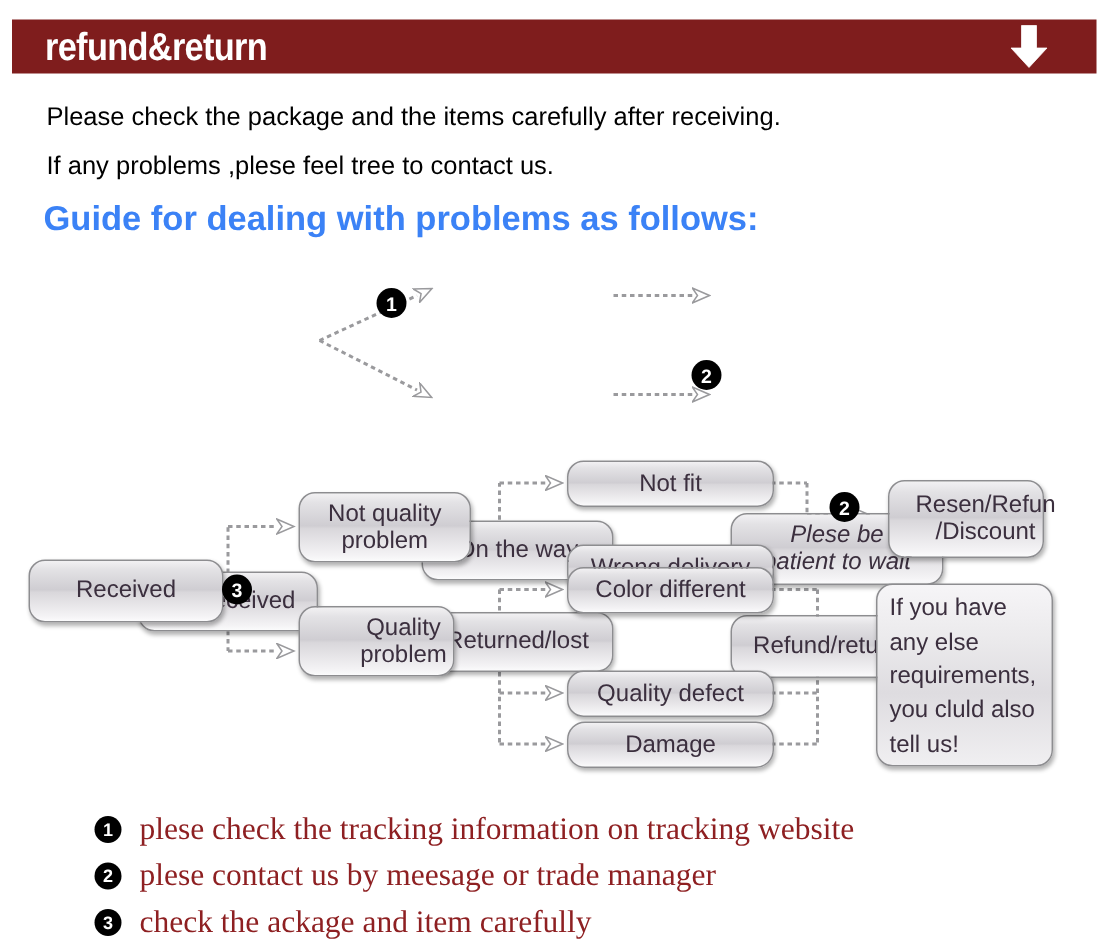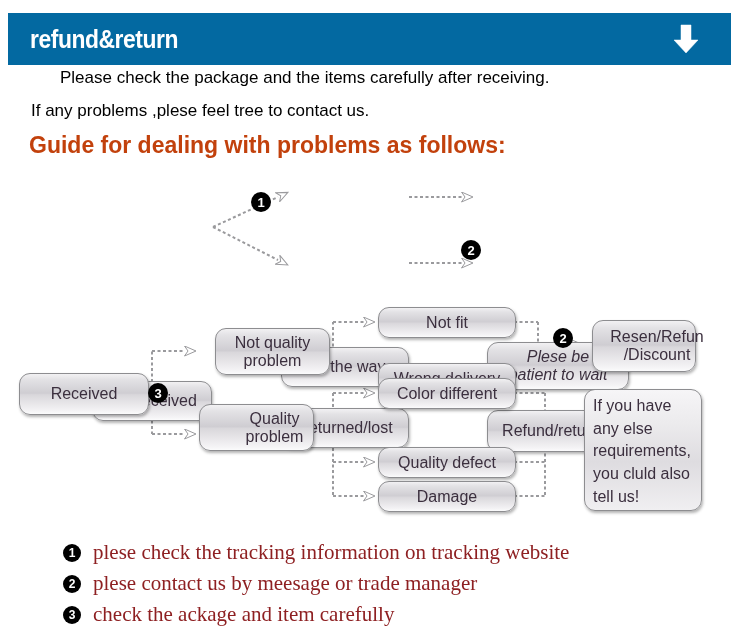--- a/index.html
+++ b/index.html
@@ -14,22 +14,22 @@
     font-family: "Liberation Sans", sans-serif;
     overflow: hidden;
   }
 
   
   #header-bar {
     position: absolute;
     left: 8px;
     top: 13px;
     width: 723px;
-    height: 52px;
-    background: #0369a1;
+    height: 36px;
+    background: #7f1d1d;
     display: flex;
     align-items: center;
     justify-content: space-between;
   }
   #header-title {
     color: #ffffff;
     font-family: "Liberation Sans Narrow", "Liberation Sans", sans-serif;
     font-weight: bold;
     font-size: 26px;
     letter-spacing: -0.5px;
@@ -46,28 +46,28 @@
 
   
   .intro-line {
     position: absolute;
     left: 31px;
     color: #000000;
     font-size: 17px;
     font-family: "Liberation Sans", sans-serif;
     white-space: nowrap;
   }
-  #intro-line-1 { top: 68px; margin-left: 29px; }
+  #intro-line-1 { top: 68px; }
   #intro-line-2 { top: 101px; }
 
   #guide-heading {
     position: absolute;
     left: 29px;
     top: 132px;
-    color: #c2410c;
+    color: #3b82f6;
     font-size: 23px;
     font-weight: bold;
     font-family: "Liberation Sans", sans-serif;
     white-space: nowrap;
   }
 
   
   #flow-canvas {
     position: absolute;
     left: 0;
@@ -275,28 +275,28 @@
   </div>
 
   <div class="flow-box" style="left:19px; top:208px; width:130px; height:42px;">
     <span>Received</span>
   </div>
 
   <div class="badge" style="left:148px; top:218px;">
     <span>3</span>
   </div>
 
-  <div class="flow-box" style="left:199px; top:163px; width:115px; height:47px;margin-left:16px;">
+  <div class="flow-box" style="left:199px; top:163px; width:115px; height:47px;">
     <span>
       <span>Not quality</span><br>
       <span>problem</span>
     </span>
   </div>
 
-  <div class="flow-box" style="left:199px; top:239px; width:115px; height:47px;padding-left:42px;">
+  <div class="flow-box" style="left:199px; top:239px; width:104px; height:47px;padding-left:42px;">
     <span>
       <span>Quality</span><br>
       <span>problem</span>
     </span>
   </div>
 
   <div class="flow-box" style="left:378px; top:142px; width:138px; height:31px;">
     <span>Not fit</span>
   </div>
 
@@ -305,21 +305,21 @@
   </div>
 
   <div class="flow-box" style="left:378px; top:282px; width:138px; height:31px;">
     <span>Quality defect</span>
   </div>
 
   <div class="flow-box" style="left:378px; top:213px; width:138px; height:31px;">
     <span>Color different</span>
   </div>
 
-  <div class="flow-box" style="left:378px; top:316px; width:138px; height:31px;">
+  <div class="flow-box" style="left:378px; top:316px; width:138px; height:31px;border-radius:12px;">
     <span>Damage</span>
   </div>
 
   <div class="badge" style="left:553px; top:163px;">
     <span>2</span>
   </div>
 
   <div class="flow-box" style="left:592px; top:155px; width:104px; height:52px;padding-left:32px;">
     <span>
       <span>Resen/Refun</span><br>

